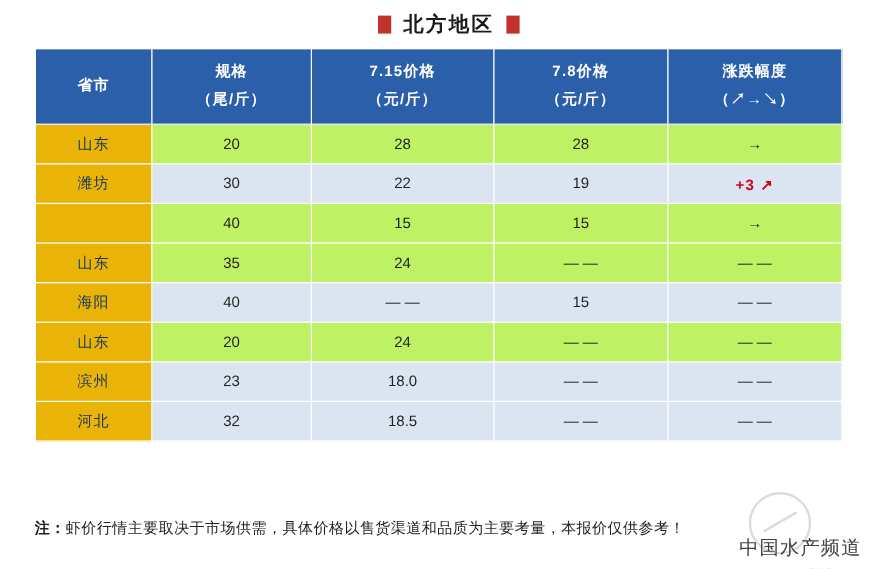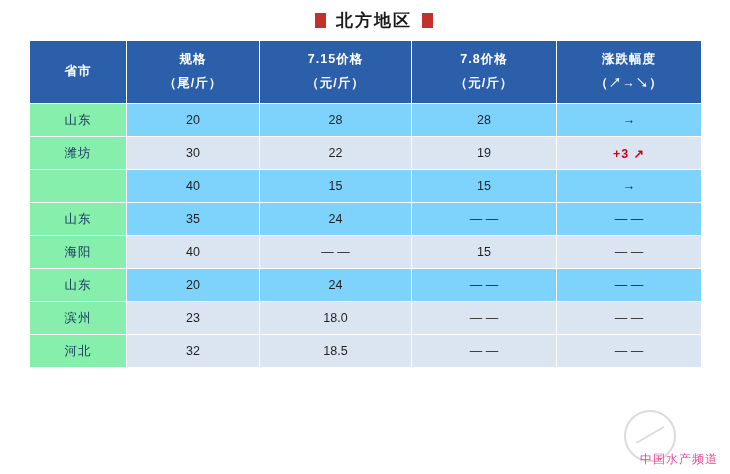--- a/index.html
+++ b/index.html
@@ -81,26 +81,26 @@
   tbody td {
     border: 1px solid #ffffff;
     height: 32px;
     font-size: 12.5px;
     color: #1f1f1f;
     text-align: center;
     vertical-align: middle;
     padding: 0;
   }
   td.prov {
-    background: #86efac;
+    background: #eab308;
     color: #16365c;
     font-weight: normal;
     letter-spacing: 1px;
   }
-  td.val-light { background: #7dd3fc; }
+  td.val-light { background: #bef264; }
   td.val-dark  { background: #dbe5f2; }
 
   .up {
     color: #d0021b;
     font-weight: bold;
     letter-spacing: 1px;
   }
   .flat {
     color: #1f1f1f;
   }
@@ -144,22 +144,22 @@
     top: 22px;
     width: 32px;
     height: 2px;
     background: #d8d8d8;
     transform: rotate(-30deg);
   }
   .wm-text {
     position: absolute;
     right: 4px;
     bottom: 2px;
-    font-size: 12px;
-    color: #ec4899;
+    font-size: 16px;
+    color: #404040;
     letter-spacing: 1px;
     white-space: nowrap;
   }
   .wm-sub {
     position: absolute;
     right: 6px;
     bottom: -11px;
     font-size: 8px;
     color: #d5d5d5;
     letter-spacing: .5px;
@@ -269,20 +269,23 @@
           <td class="val-dark">32</td>
           <td class="val-dark">18.5</td>
           <td class="val-dark">— —</td>
           <td class="val-dark flat">— —</td>
         </tr>
 
       </tbody>
     </table>
   </div>
 
+  <div class="note">
+    <b>注：</b><span>虾价行情主要取决于市场供需，具体价格以售货渠道和品质为主要考量，本报价仅供参考！</span>
+  </div>
 
   <div class="watermark">
     <div class="wm-circle"></div>
     <div class="wm-text">中国水产频道</div>
     <div class="wm-sub">www.fishfirst.cn</div>
   </div>
 
 </div>
 
 </body></html>

